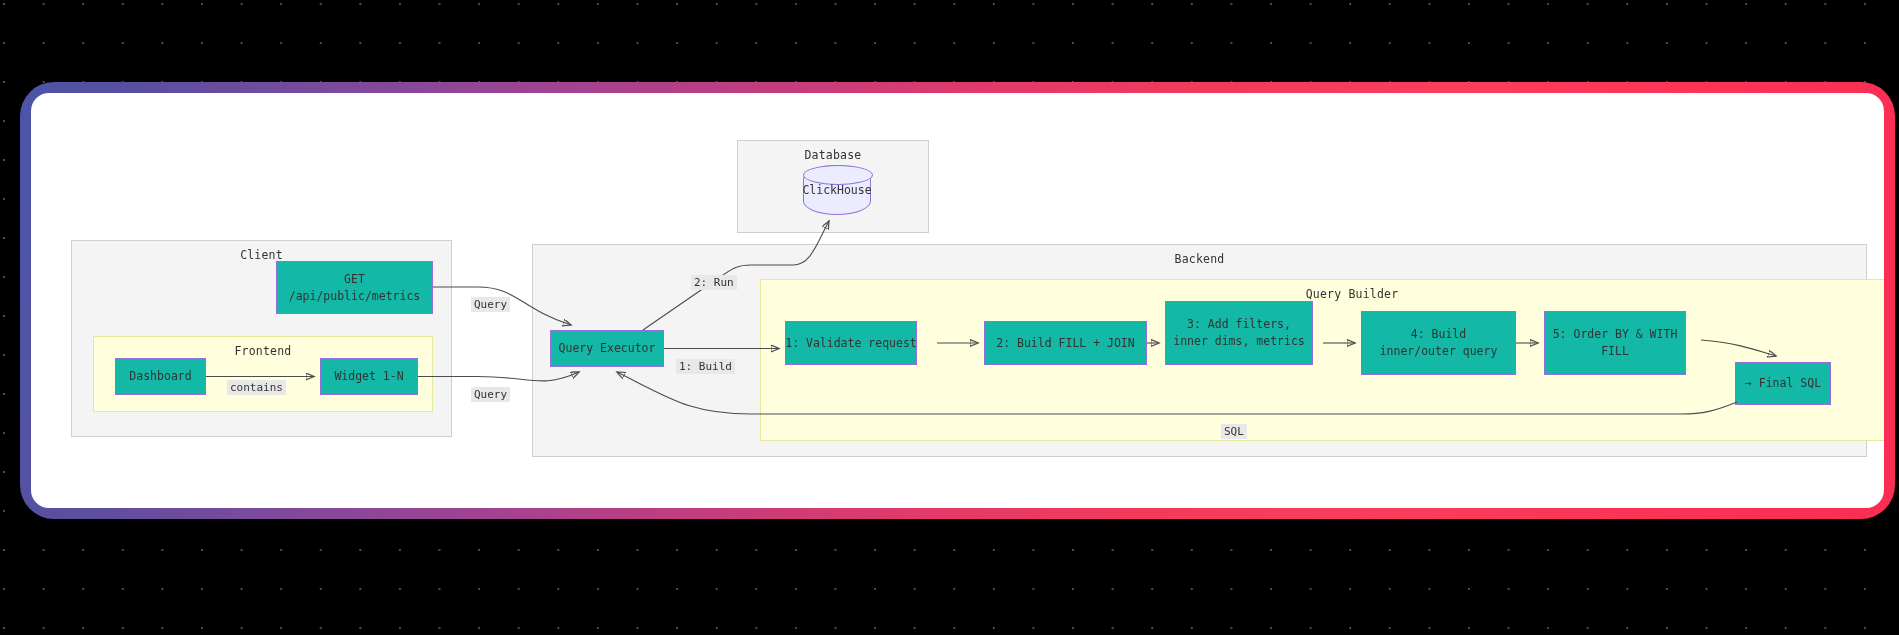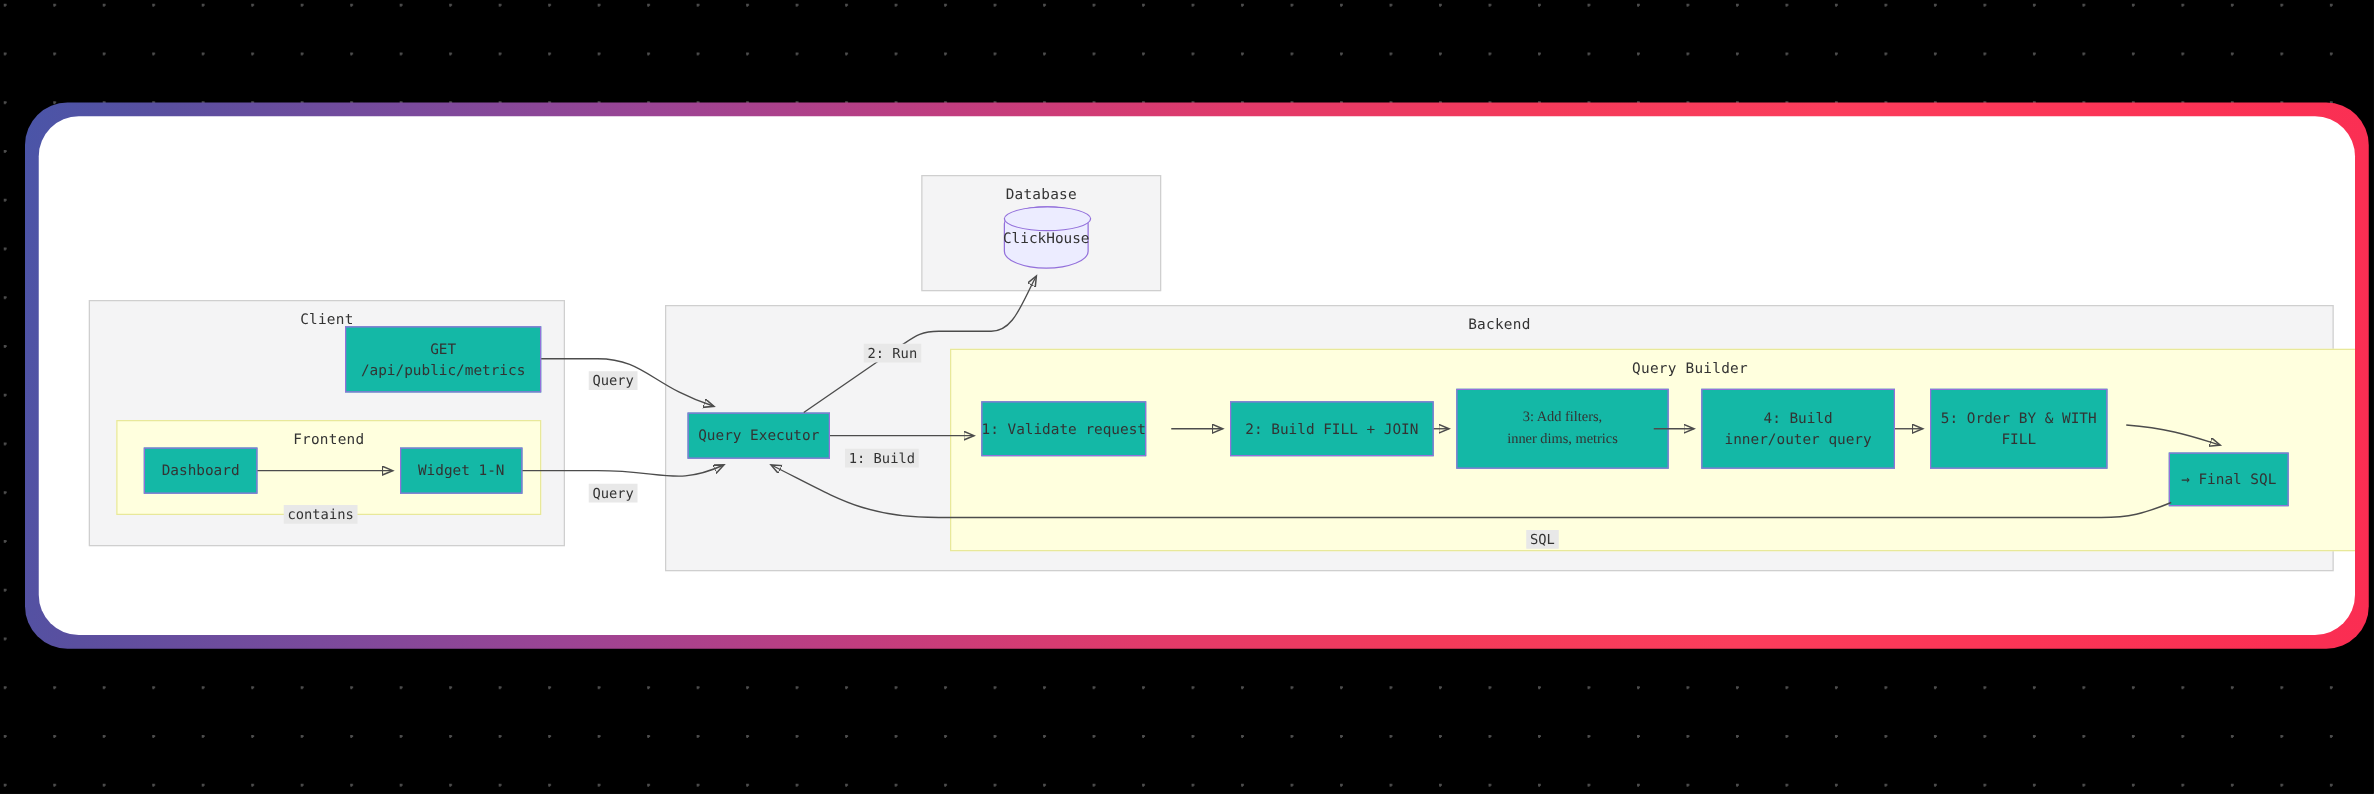--- a/index.html
+++ b/index.html
@@ -40,21 +40,21 @@
         #e23a6a 50%,
         #f43a5a 62%,
         #fb3d5c 74%,
         #fb3456 86%,
         #fa2d52 100%);
   }
   #card {
     width: 100%;
     height: 100%;
     background: #ffffff;
-    border-radius: 32px;
+    border-radius: 18px;
     position: relative;
     overflow: hidden;
   }
 
   
   #canvas {
     position: absolute;
     left: 0; top: 0;
     width: 1853px;
     height: 415px;
@@ -195,21 +195,21 @@
         </div>
 
         <div class="node" style="left:754px; top:228px; width:132px; height:44px;">
           <span class="ln">1: Validate request</span>
         </div>
 
         <div class="node" style="left:953px; top:228px; width:163px; height:44px;">
           <span class="ln">2: Build FILL + JOIN</span>
         </div>
 
-        <div class="node" style="left:1134px; top:218px; width:170px; height:64px;font-family:Liberation Serif, serif;">
+        <div class="node" style="left:1134px; top:208px; width:148px; height:64px;">
           <span class="ln">3: Add filters,</span>
           <span class="ln">inner dims, metrics</span>
         </div>
 
         <div class="node" style="left:1330px; top:218px; width:155px; height:64px;">
           <span class="ln">4: Build</span>
           <span class="ln">inner/outer query</span>
         </div>
 
         <div class="node" style="left:1513px; top:218px; width:142px; height:64px;">
@@ -244,21 +244,21 @@
 
           <line x1="1292" y1="250" x2="1324" y2="250" marker-end="url(#ah)"></line>
 
           <line x1="1485" y1="250" x2="1507" y2="250" marker-end="url(#ah)"></line>
 
           <path d="M1670,247 C1706,250 1722,256 1745,263" marker-end="url(#ah)"></path>
 
           <path d="M1706,309 C1684,318 1672,321 1650,321 L720,321 C660,321 640,306 586,279" marker-end="url(#ah)"></path>
         </svg>
 
-        <div class="edge-label" style="left:196px; top:294px;">contains</div>
+        <div class="edge-label" style="left:196px; top:270px;">contains</div>
 
         <div class="edge-label" style="left:440px; top:187px;">Query</div>
 
         <div class="edge-label" style="left:440px; top:277px;">Query</div>
 
         <div class="edge-label" style="left:645px; top:249px;">1: Build</div>
 
         <div class="edge-label" style="left:660px; top:165px;">2: Run</div>
 
         <div class="edge-label" style="left:1190px; top:314px;">SQL</div>

